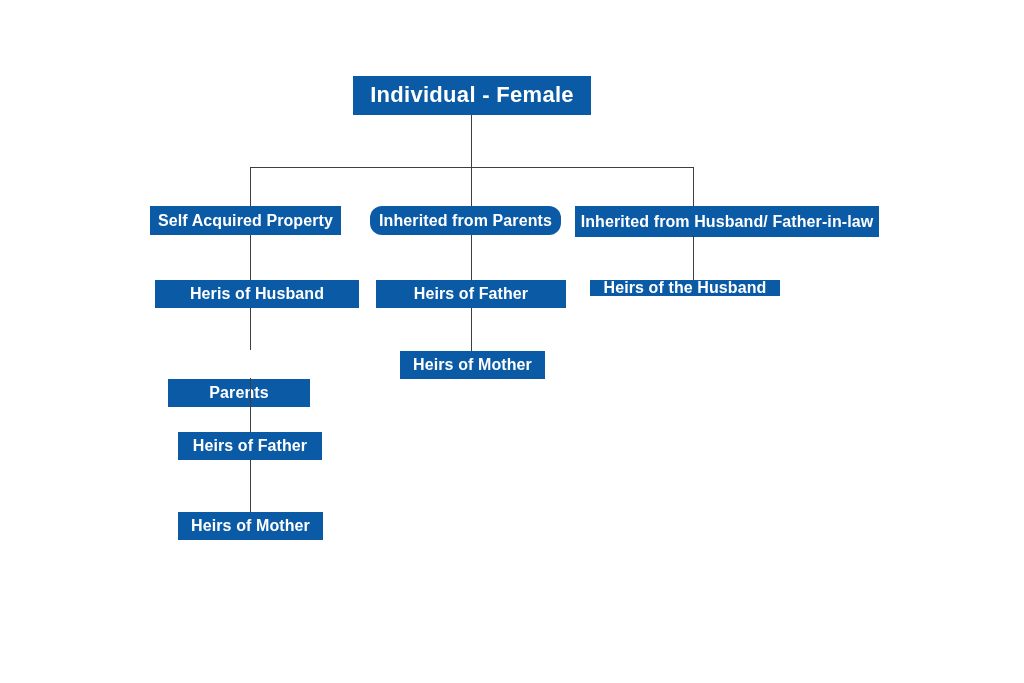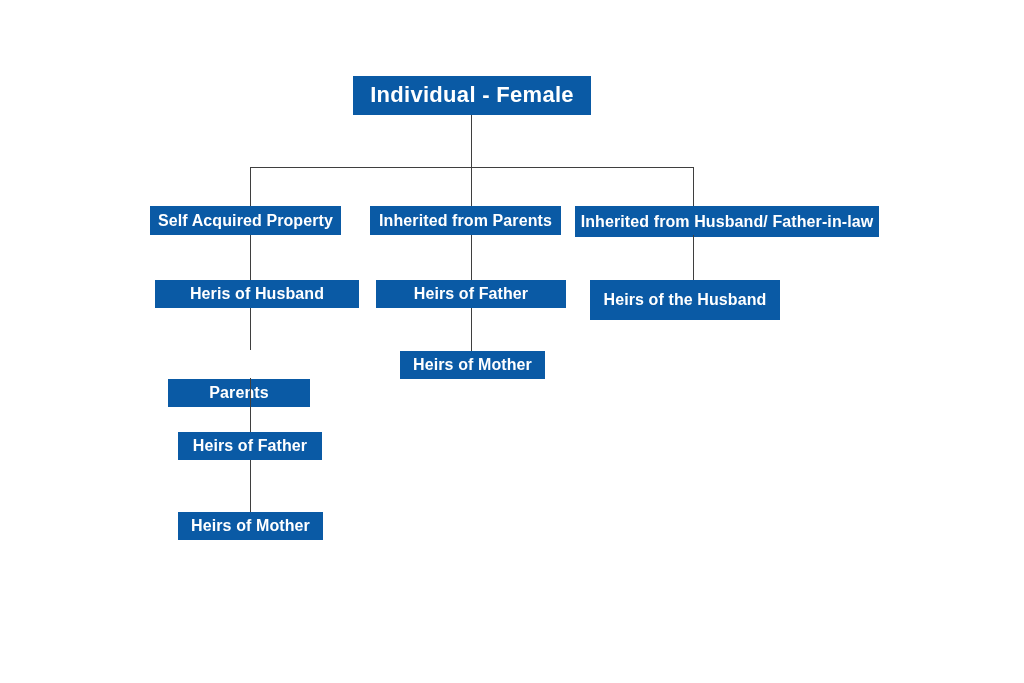--- a/index.html
+++ b/index.html
@@ -91,21 +91,21 @@
   <div class="node lvl" style="left:178px; top:432px; width:144px; height:28px;">
     <span>Heirs of Father</span>
   </div>
 
   <div class="connector v" style="left:250px; top:460px; height:52px;"></div>
 
   <div class="node lvl" style="left:178px; top:512px; width:145px; height:28px;">
     <span>Heirs of Mother</span>
   </div>
 
-  <div class="node lvl" style="left:370px; top:206px; width:191px; height:29px;">
+  <div class="node lvl" style="left:370px; top:206px; width:191px; height:29px;border-radius:12px;">
     <span>Inherited from Parents</span>
   </div>
 
   <div class="connector v" style="left:471px; top:235px; height:45px;"></div>
 
   <div class="node lvl" style="left:376px; top:280px; width:190px; height:28px;">
     <span>Heirs of Father</span>
   </div>
 
   <div class="connector v" style="left:471px; top:308px; height:43px;"></div>
@@ -113,17 +113,17 @@
   <div class="node lvl" style="left:400px; top:351px; width:145px; height:28px;">
     <span>Heirs of Mother</span>
   </div>
 
   <div class="node lvl" style="left:575px; top:206px; width:304px; height:31px;">
     <span>Inherited from Husband/ Father-in-law</span>
   </div>
 
   <div class="connector v" style="left:693px; top:235px; height:45px;"></div>
 
-  <div class="node lvl" style="left:590px; top:280px; width:190px; height:40px;">
+  <div class="node lvl" style="left:590px; top:280px; width:190px; height:16px;">
     <span>Heirs of the Husband</span>
   </div>
 
 </div>
 
 </body></html>

